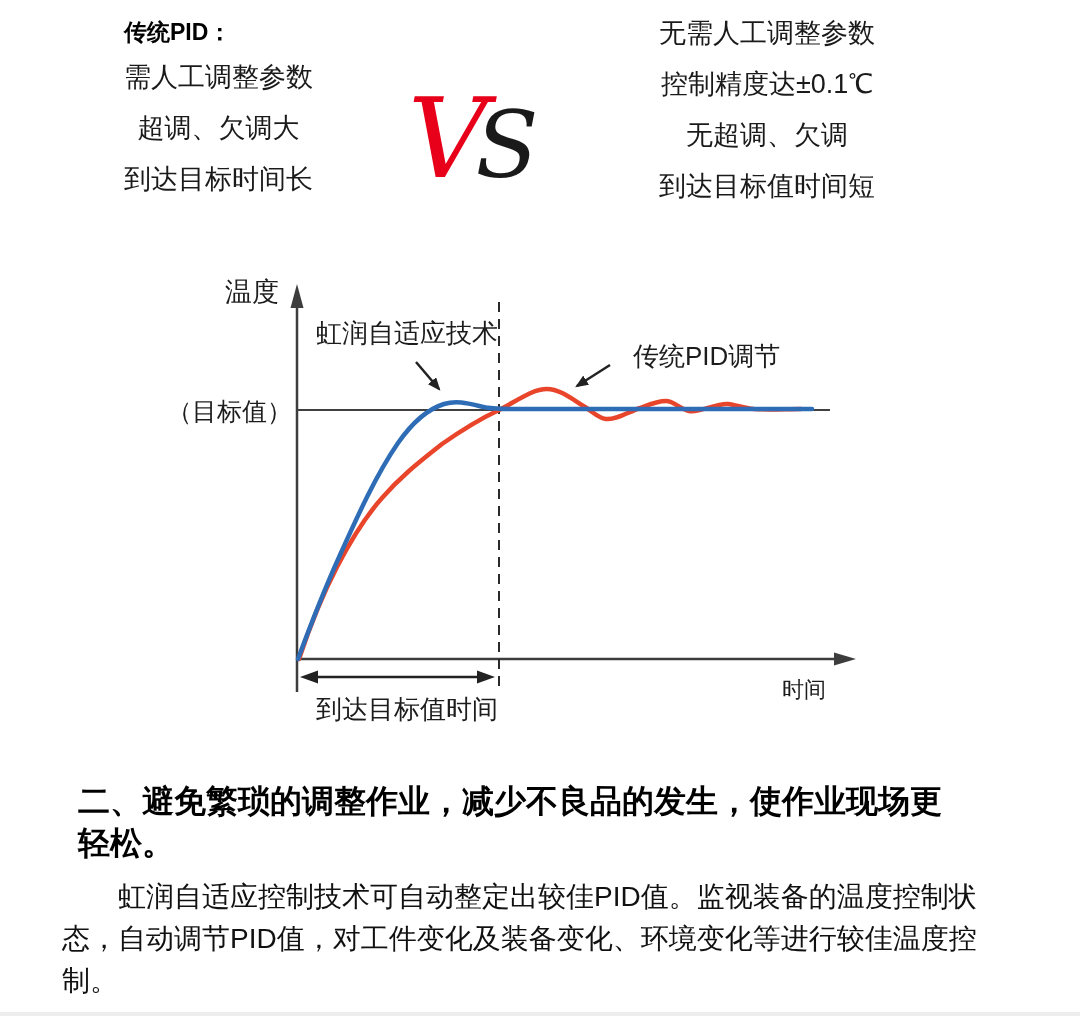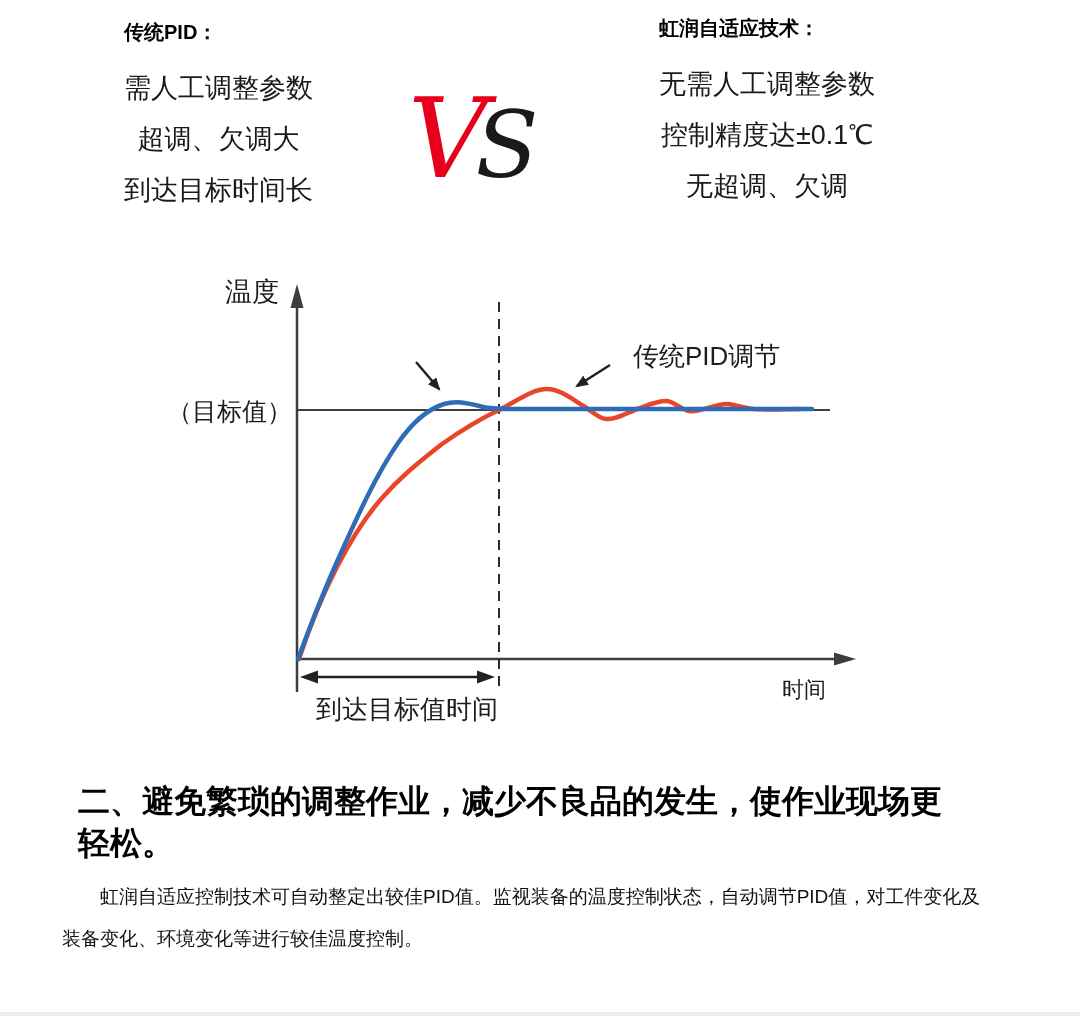--- a/index.html
+++ b/index.html
@@ -1,21 +1,21 @@
 <!DOCTYPE html>
 <html><head>
 <meta charset="utf-8">
 <style>
   html,body{margin:0;padding:0;background:#fff;}
   body{font-family:"Liberation Sans",sans-serif;color:#111;}
   .canvas{position:relative;width:1080px;height:1016px;background:#fff;overflow:hidden;}
 
   
   .col{position:absolute;}
-  .col-title{font-size:20px;font-weight:700;color:#000;line-height:40px;margin-bottom:11px;}
+  .col-title{font-size:23px;font-weight:700;color:#000;line-height:40px;margin-bottom:0;}
   .col-items div{font-size:27px;color:#1a1a1a;line-height:51px;text-align:center;}
 
   
   .vs{position:absolute;left:408px;top:84px;display:flex;align-items:baseline;
       font-family:"DejaVu Serif",serif;font-style:italic;}
   .vs .v{font-size:110px;line-height:1;}
   .vs .s{font-size:92px;line-height:1;margin-left:-12px;}
 
   
   .chart{position:absolute;left:170px;top:268px;width:700px;height:460px;}
@@ -25,21 +25,21 @@
   .lbl-target{right:578px;top:127px;font-size:25px;}
   .lbl-adaptive{left:146px;top:48px;}
   .lbl-pid{left:451px;top:71px;margin-left:12px;}
   .lbl-reach{left:146px;top:424px;}
   .lbl-time{left:612px;top:407px;font-size:22px;}
 
   
   .section-heading{position:absolute;left:78px;top:780px;width:892px;
       font-size:32px;font-weight:700;line-height:42px;color:#000;}
   .section-body{position:absolute;left:62px;top:876px;width:930px;
-      font-size:19px;line-height:42px;color:#111;text-indent:2em;}
+      font-size:28px;line-height:42px;color:#111;text-indent:2em;}
   .bottom-bar{position:absolute;left:0;top:1012px;width:100%;height:4px;background:#ededed;}
 </style>
 </head>
 <body>
 
 <div class="canvas">
 
   <div class="col" style="left:124px;top:12px;">
     <div class="col-title">传统PID：</div>
     <div class="col-items">
@@ -48,25 +48,25 @@
         <div>到达目标时间长</div>
       </div>
   </div>
 
   <div class="vs">
     <span class="v" style="color:#e8001a;">V</span>
     <span class="s" style="color:#1a1a1a;">S</span>
   </div>
 
   <div class="col" style="left:659px;top:8px;">
-    <div class="col-title">虹润自适应技术：</div>
     <div class="col-items">
         <div>无需人工调整参数</div>
         <div>控制精度达±0.1℃</div>
         <div>无超调、欠调</div>
+        <div>到达目标值时间短</div>
       </div>
   </div>
 
   <div class="chart">
     <svg width="700" height="460" viewBox="0 0 700 460">
       <defs>
         <marker id="arr" viewBox="0 0 12 10" refX="10" refY="5" markerWidth="13" markerHeight="11" orient="auto-start-reverse" markerUnits="userSpaceOnUse">
           <path d="M0,0 L12,5 L0,10 Z" fill="#222"></path>
         </marker>
       </defs>
@@ -112,20 +112,21 @@
 
       <g>
         <line x1="140" y1="409" x2="315" y2="409" stroke="#222" stroke-width="2.5"></line>
         <polygon points="130,409 148,402.5 148,415.5" fill="#222"></polygon>
         <polygon points="325,409 307,402.5 307,415.5" fill="#222"></polygon>
       </g>
     </svg>
 
     <div class="chart-label lbl-temp">温度</div>
     <div class="chart-label lbl-target">（目标值）</div>
+    <div class="chart-label lbl-adaptive">虹润自适应技术</div>
     <div class="chart-label lbl-pid">传统PID调节</div>
     <div class="chart-label lbl-reach">到达目标值时间</div>
     <div class="chart-label lbl-time">时间</div>
   </div>
 
   <div class="section-heading">二、避免繁琐的调整作业，减少不良品的发生，使作业现场更轻松。</div>
   <div class="section-body">虹润自适应控制技术可自动整定出较佳PID值。监视装备的温度控制状态，自动调节PID值，对工件变化及装备变化、环境变化等进行较佳温度控制。</div>
 
   <div class="bottom-bar"></div>
 </div>

